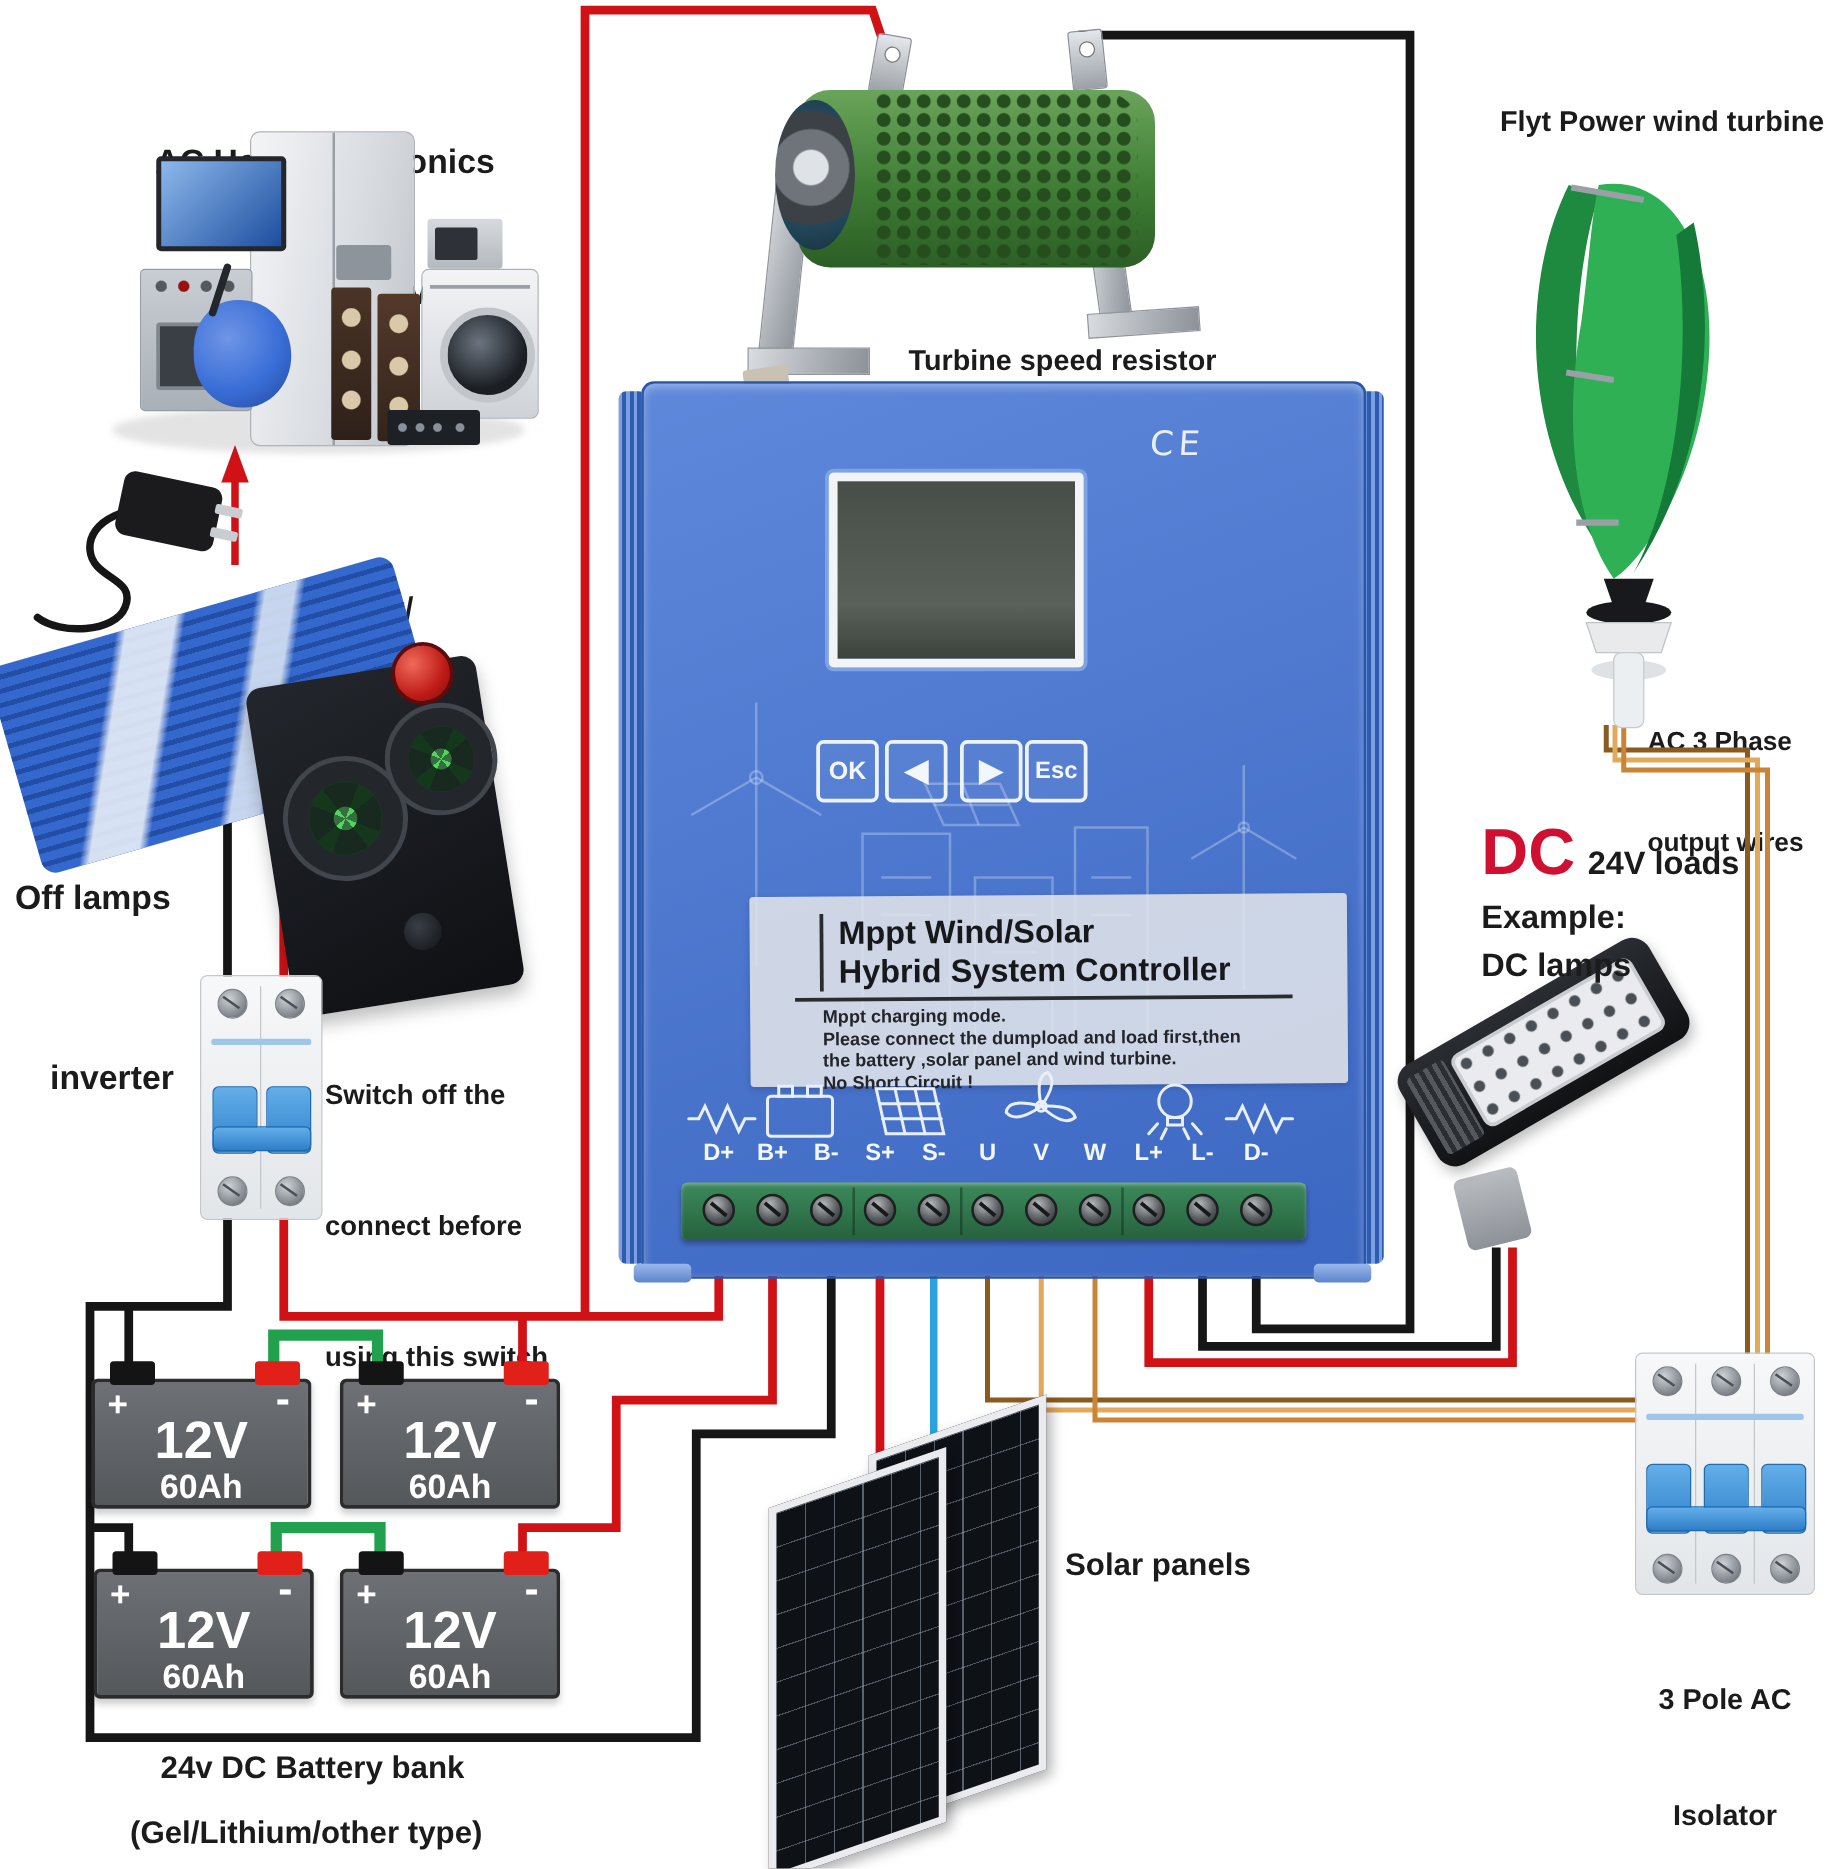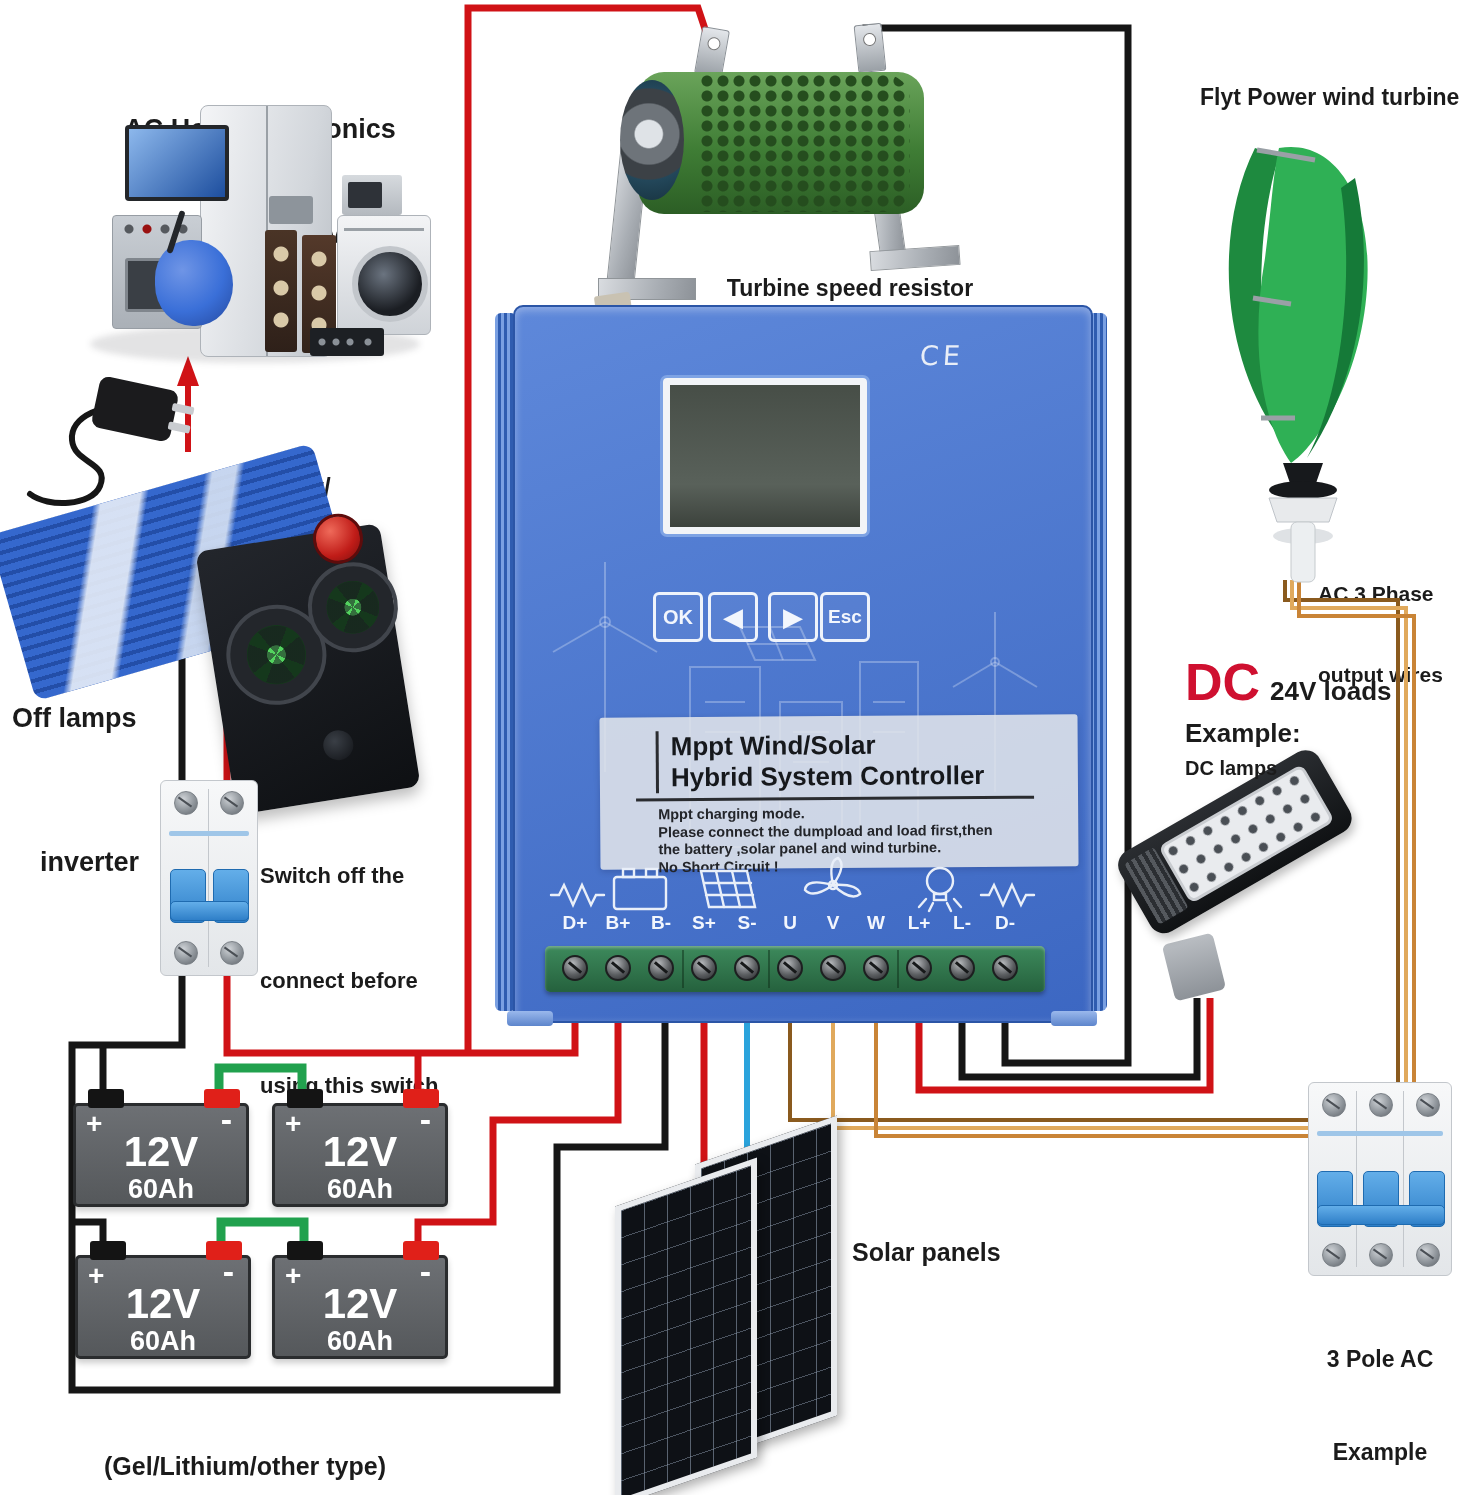--- a/index.html
+++ b/index.html
@@ -427,21 +427,21 @@
     <div>AC 3 Phase</div>
     <div>output wires</div>
   </div>
 
   <div class="abs" style="left:1185px;top:652px;z-index:9;">
     <div style="display:flex;align-items:baseline;">
       <span style="color:var(--dc_text_red);font-size:52px;font-weight:800;">DC</span>
       <span style="font-size:26px;font-weight:700;margin-left:10px;">24V loads</span>
     </div>
     <div style="font-size:26px;font-weight:700;margin-top:6px;">Example:</div>
-    <div style="font-size:20px;font-weight:700;margin-top:8px;">DC lamps</div>
+    <div style="font-size:26px;font-weight:700;margin-top:8px;">DC lamps</div>
   </div>
   <div id="lamp" class="comp">
     <div class="lamp-bracket"></div>
     <div class="lamp-head">
       <div class="lamp-fins"></div>
       <div class="lamp-panel"></div>
     </div>
   </div>
 
   <div id="isolator" class="breaker comp">
@@ -454,21 +454,21 @@
     <div class="toggle" style="left:8px;top:88px;width:34px;height:54px;"></div>
     <div class="toggle" style="left:54px;top:88px;width:34px;height:54px;"></div>
     <div class="toggle" style="left:100px;top:88px;width:34px;height:54px;"></div>
     <div class="toggle" style="left:8px;top:122px;width:126px;height:18px;"></div>
     <div class="screwb" style="left:13px;top:160px;"></div>
     <div class="screwb" style="left:60px;top:160px;"></div>
     <div class="screwb" style="left:107px;top:160px;"></div>
   </div>
   <div class="lbl" style="left:1300px;top:1282px;width:160px;text-align:center;font-size:23px;line-height:31px;">
     <div>3 Pole AC</div>
-    <div>Example</div>
+    <div>Isolator</div>
   </div>
 
   <div id="solar" class="comp">
     <div class="panel" style="left:95px;top:0px;"></div>
     <div class="panel" style="left:15px;top:42px;"></div>
   </div>
   <div class="lbl" style="left:852px;top:1238px;font-size:25px;">Solar panels</div>
 
   <div id="batteries">
       <div class="battery" style="left: 73px; top: 1103px;">
@@ -497,15 +497,16 @@
       </div>
       <div class="battery" style="left: 272px; top: 1255px;">
         <div class="btab" style="left:12px;background:#141414;"></div>
         <div class="btab" style="left:128px;background:#e02019;"></div>
         <span class="bplus" style="left:10px;top:2px;font-size:28px;">+</span>
         <span class="bminus" style="right:14px;top:-6px;font-size:34px;">-</span>
         <div class="bv">12V</div>
         <div class="bah">60Ah</div>
       </div>
     </div>
+  <div class="lbl" style="left:60px;top:1400px;width:380px;text-align:center;font-size:25px;">24v DC Battery bank</div>
   <div class="lbl" style="left:45px;top:1452px;width:400px;text-align:center;font-size:25px;">(Gel/Lithium/other type)</div>
 
 </div>
 
 </body></html>

